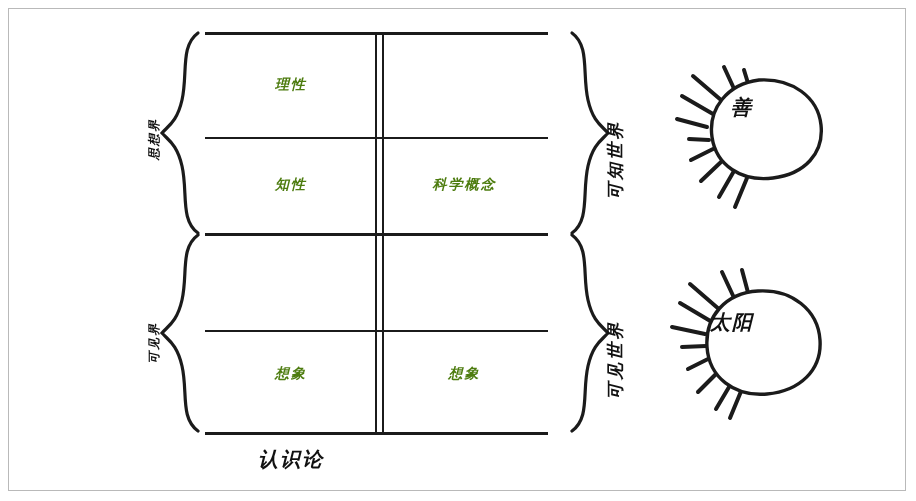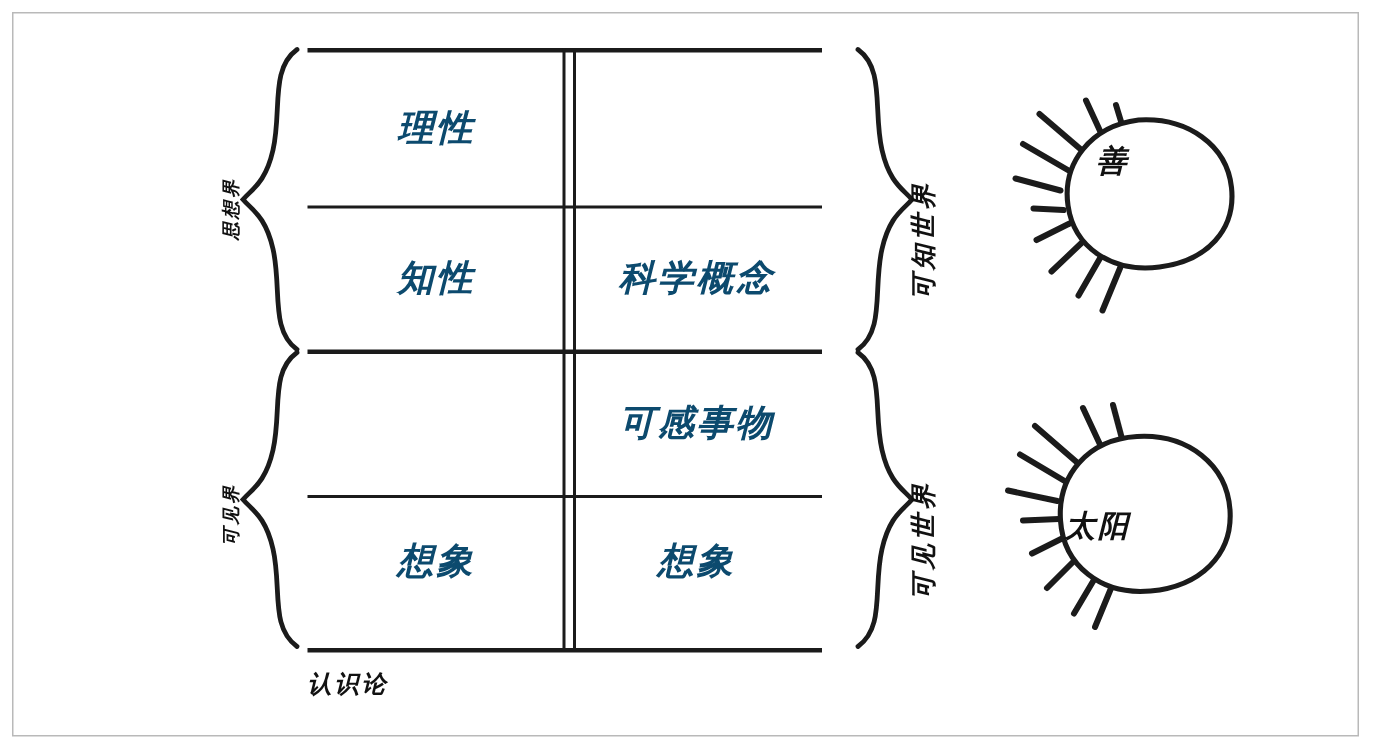--- a/index.html
+++ b/index.html
@@ -49,41 +49,42 @@
     top: 0;
     height: 400px;
     width: 0;
     border-left: 2px solid #1b1b1b;
   }
   .cell {
     position: absolute;
     display: flex;
     align-items: center;
     justify-content: center;
-    color: #0c4a6e;
-    font-size: 24px;
+    color: #4d7c0f;
+    font-size: 14px;
     letter-spacing: 2px;
     font-family: Liberation Sans, sans-serif;
     white-space: nowrap;
     font-style: italic;
     font-weight: 600;
   }
   .col-left  { left: 0px;   width: 172px; }
   .col-right { left: 176px; width: 167px; }
 
   .row-1 { top: 0px;   height: 105px; }
   .row-2 { top: 105px; height: 96px;  }
   .row-3 { top: 201px; height: 97px;  }
   .row-4 { top: 298px; height: 87px; }
 
   
   .col-caption {
     position: absolute;
     top: 446px;
-    font-size: 16px;
+    text-align: center;
+    font-size: 20px;
     letter-spacing: 2px;
     color: #111111;
     font-style: italic;
     font-weight: 600;
     white-space: nowrap;
   }
   .col-caption.left  { left: 205px; width: 172px; }
   .col-caption.right { left: 381px; width: 167px; }
 
   
@@ -156,21 +157,20 @@
     <div class="hline" style="top:400px;"></div>
 
     <div class="vline" style="left:170px;"></div>
     <div class="vline" style="left:177px;"></div>
 
     <div class="cell col-left row-1">理性</div>
 
     <div class="cell col-right row-2">科学概念</div>
     <div class="cell col-left row-2">知性</div>
 
-    <div class="cell col-right row-3">可感事物</div>
 
     <div class="cell col-left row-4">想象</div>
     <div class="cell col-right row-4">想象</div>
   </div>
 
   <div class="col-caption left">认识论</div>
 
   <div class="brace" style="left:566px; top:30px;">
     <svg width="46" height="206" viewBox="0 0 46 206">
       <path d="M6 3 C 24 16, 16 44, 22 70 C 27 92, 36 96, 42 103 C 36 110, 27 114, 22 136 C 16 162, 24 190, 6 203" fill="none" stroke="#1b1b1b" stroke-width="3.2" stroke-linecap="round"></path>
@@ -226,15 +226,15 @@
         <line x1="66" y1="139" x2="82" y2="112"></line>
         <line x1="80" y1="148" x2="92" y2="119"></line>
       </g>
       <path d="M108 21
                C 142 19, 168 40, 170 70
                C 172 100, 150 121, 117 124
                C 84 127, 59 107, 57 77
                C 55 47, 75 23, 108 21 Z" fill="#ffffff" stroke="#1b1b1b" stroke-width="3.4" stroke-linejoin="round"></path>
     </svg>
   </div>
-  <div class="sun-label" style="left:682px; top:337px; width:100px;">太阳</div>
+  <div class="sun-label" style="left:682px; top:309px; width:100px;">太阳</div>
 
 </div>
 
 </body></html>

